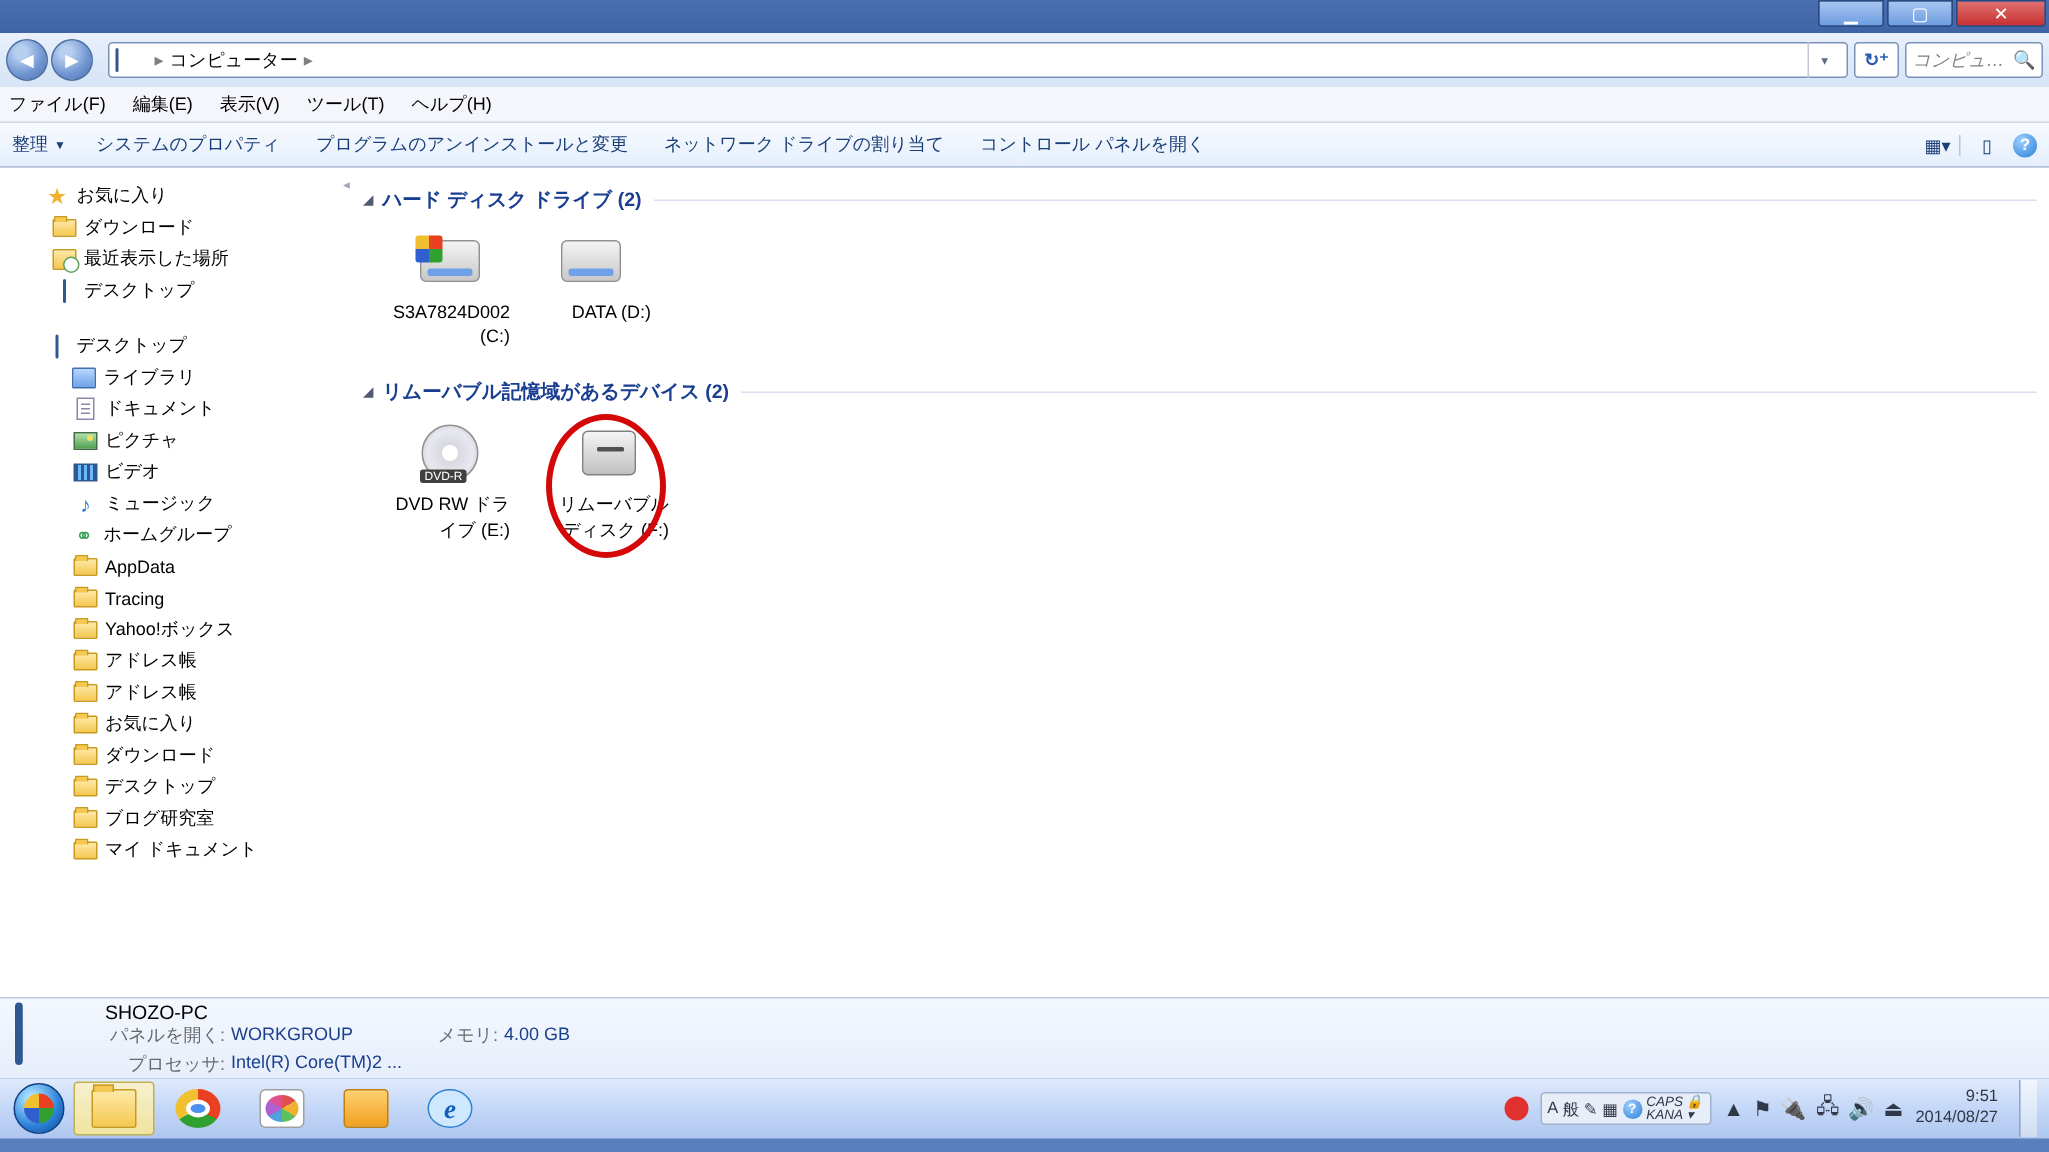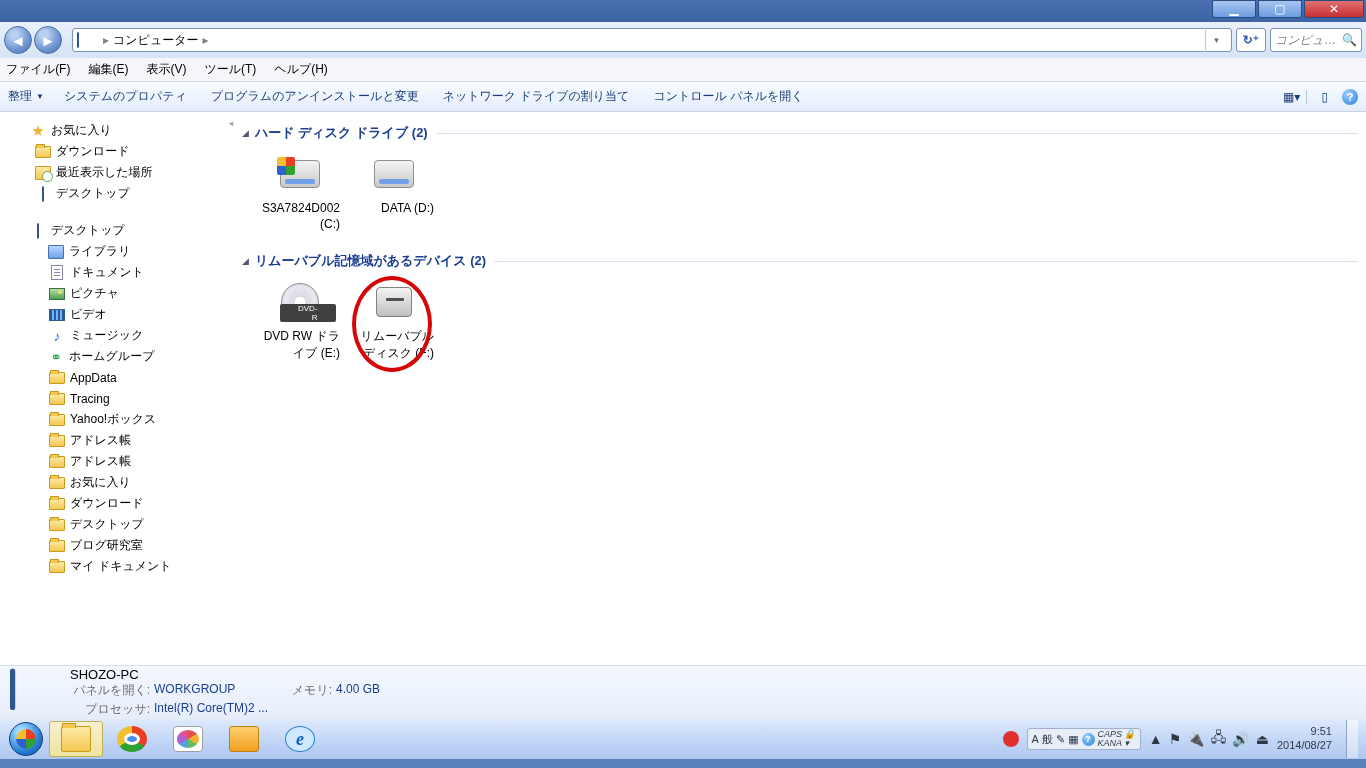--- a/index.html
+++ b/index.html
@@ -87,35 +87,35 @@
   .group-arrow{color:#505a70;font-size:9px;margin-right:6px;}
   .group-title{color:#1a3e90;font-size:13px;font-weight:bold;}
   .group-line{flex:1;height:1px;background:#d8e0f2;margin-left:8px;}
   .items-row{display:flex;gap:14px;padding-left:18px;margin-bottom:20px;}
   .item{width:80px;text-align:right;cursor:default;}
   .item-icon{height:44px;display:flex;align-items:center;justify-content:center;
     margin-bottom:4px;}
   .item-label{font-size:12px;line-height:1.35;}
   .highlight-ring{position:absolute;width:80px;height:96px;border:4px solid #d40808;
     border-radius:50%;pointer-events:none;}
-  .item-wrap{position:relative;}
+  .item-wrap{position:relative;margin-left:12px;}
 
   
   .hdd{width:40px;height:28px;background:linear-gradient(#f4f4f4,#c8c8c8);
     border:1px solid #909090;border-radius:4px;position:relative;}
   .hdd:after{content:"";position:absolute;bottom:3px;left:4px;right:4px;height:5px;
     background:#6fa0e8;border-radius:2px;}
   .hdd.win:before{content:"";position:absolute;top:-4px;left:-4px;width:18px;height:18px;
     background:conic-gradient(#e84020 0 90deg,#30a030 90deg 180deg,#3060d0 180deg 270deg,#f0c030 270deg);
     border-radius:2px;}
   .dvd{width:38px;height:38px;border-radius:50%;
     background:radial-gradient(circle,#fff 20%,#d8d8e0 22%,#e8e8f0 60%,#b8b8c8);
     border:1px solid #909090;position:relative;}
   .dvd-badge{position:absolute;bottom:-2px;left:-2px;background:#404040;color:#fff;
-    font-size:8px;padding:0 18px;border-radius:2px;}
+    font-size:8px;padding:0 3px;border-radius:2px;}
   .usb{width:36px;height:30px;background:linear-gradient(#f4f4f4,#c0c0c0);
     border:1px solid #808080;border-radius:4px;position:relative;}
   .usb:before{content:"";position:absolute;top:10px;left:9px;width:18px;height:3px;
     background:#505050;border-radius:1px;}
 
   
   .details{height:54px;background:linear-gradient(#f4f8ff,#e6eefa);
     border-top:1px solid #d8e0ee;display:flex;align-items:center;padding:4px 10px;}
   .details-icon{width:48px;height:44px;margin-right:12px;}
   .det-name{font-size:13px;}

